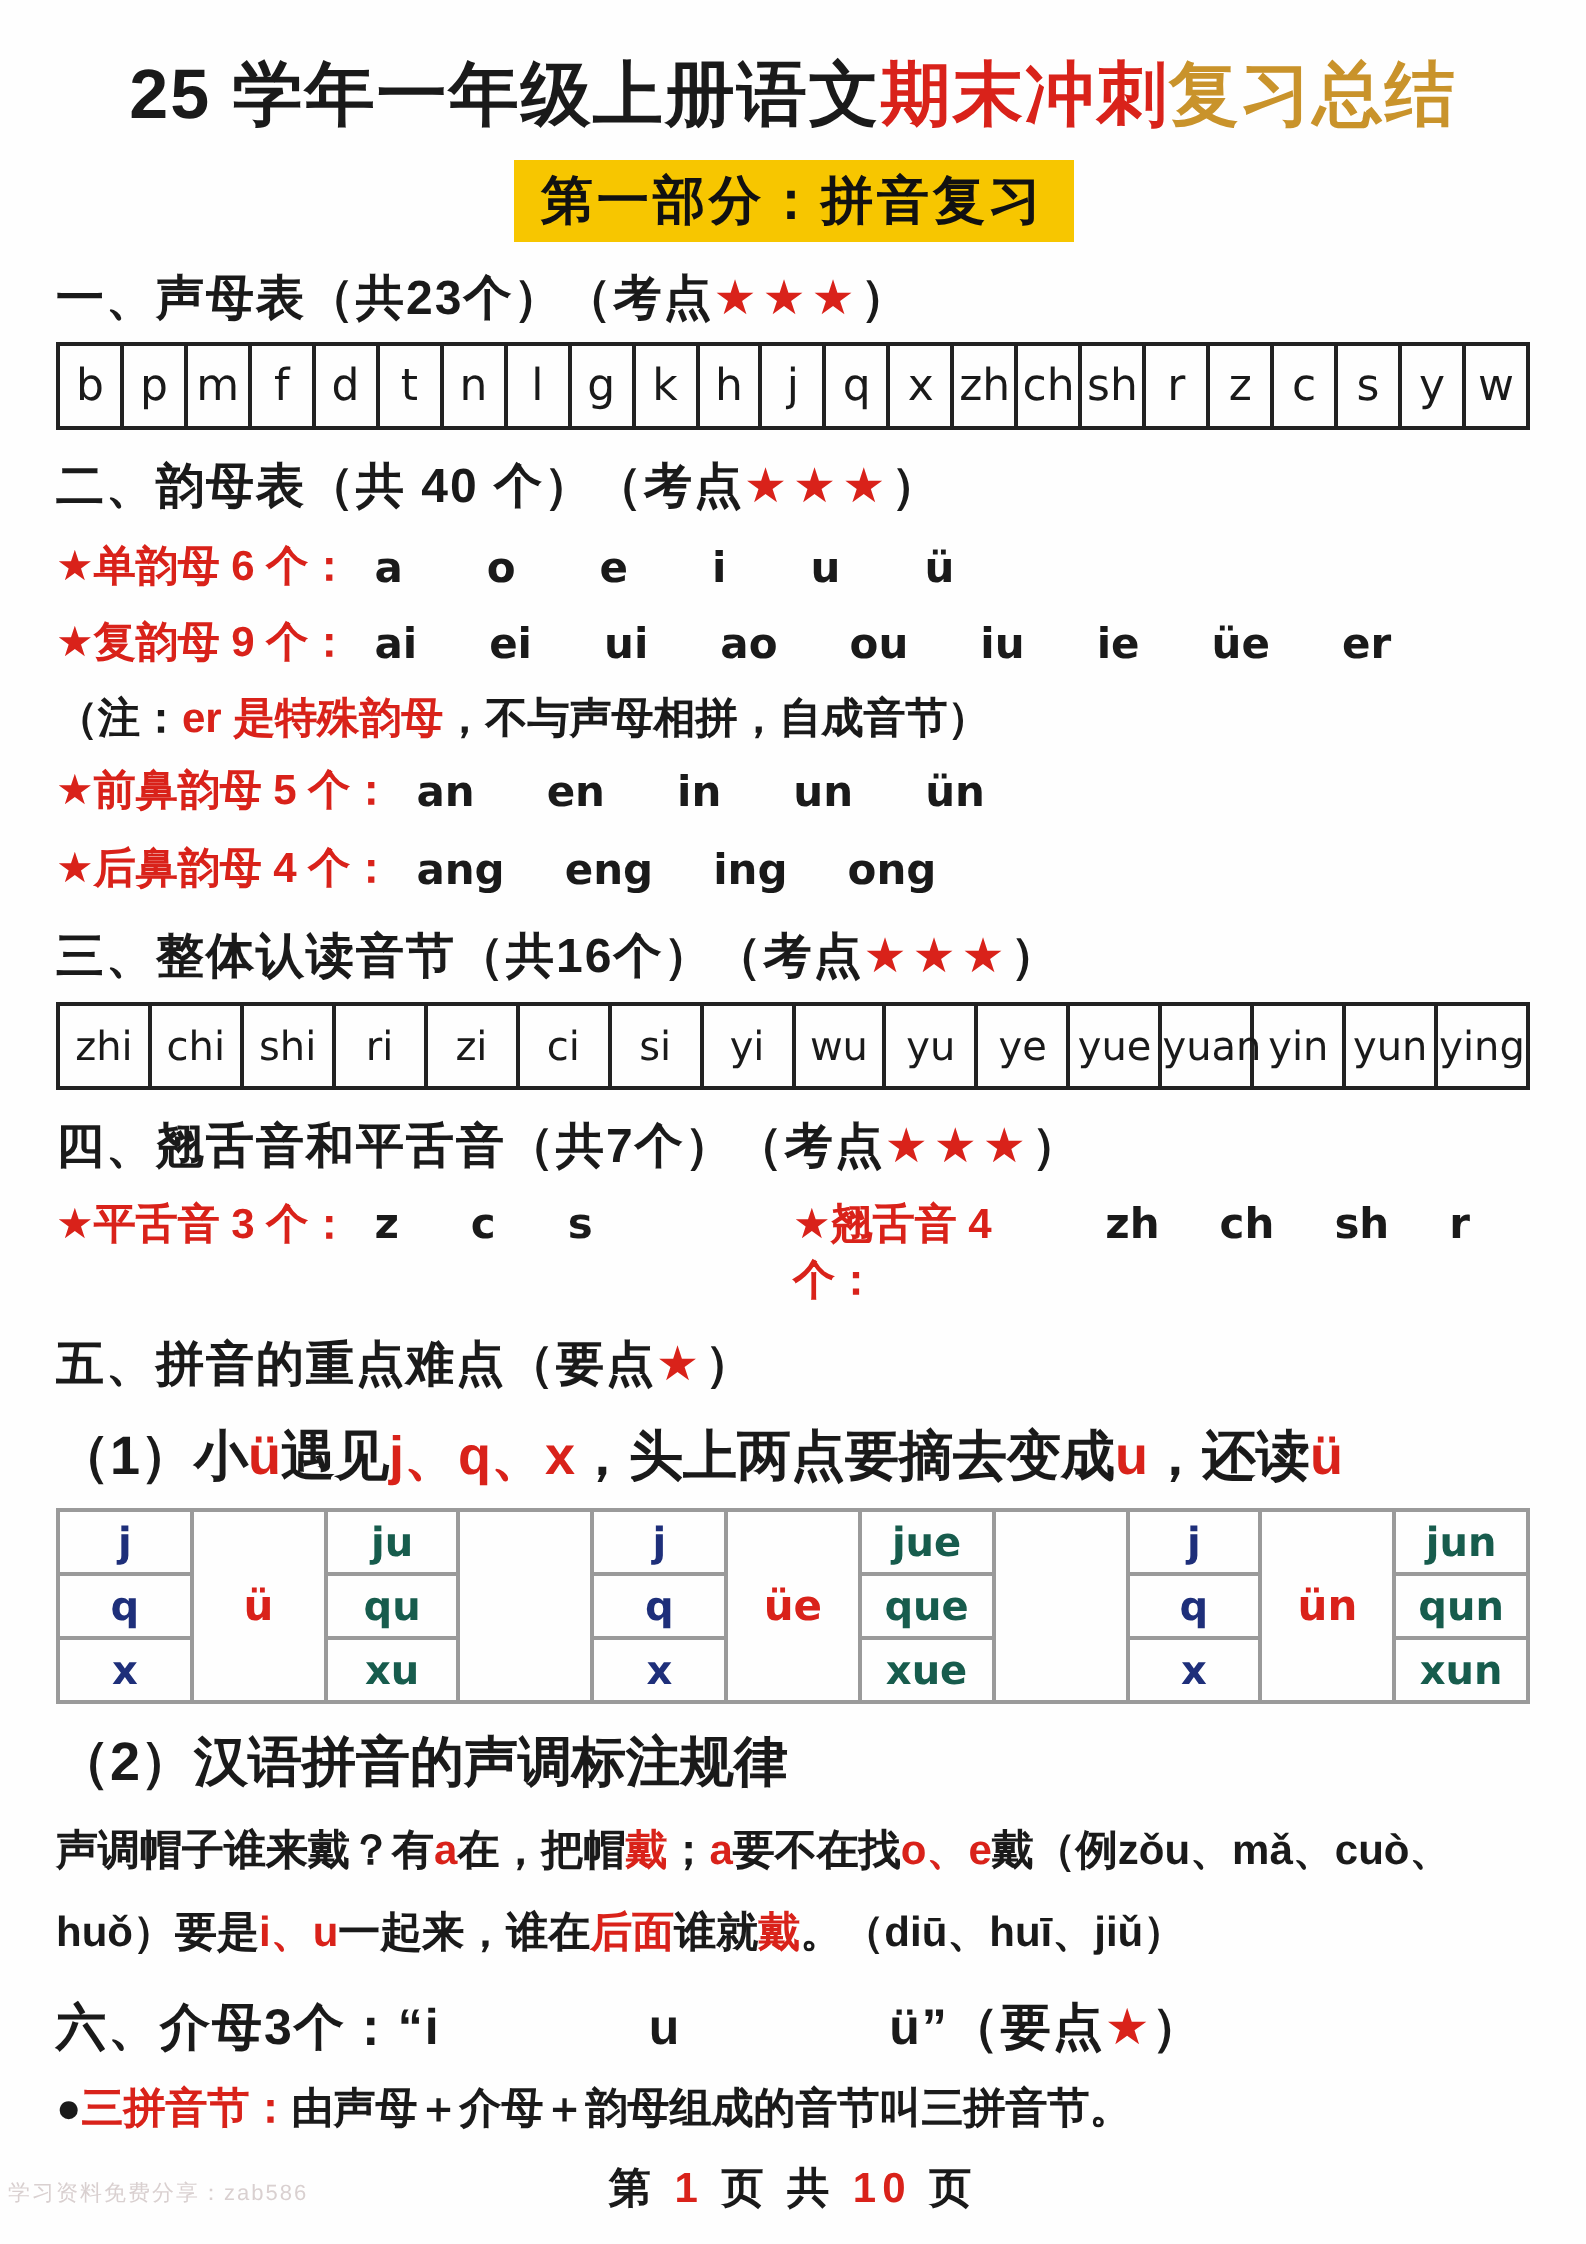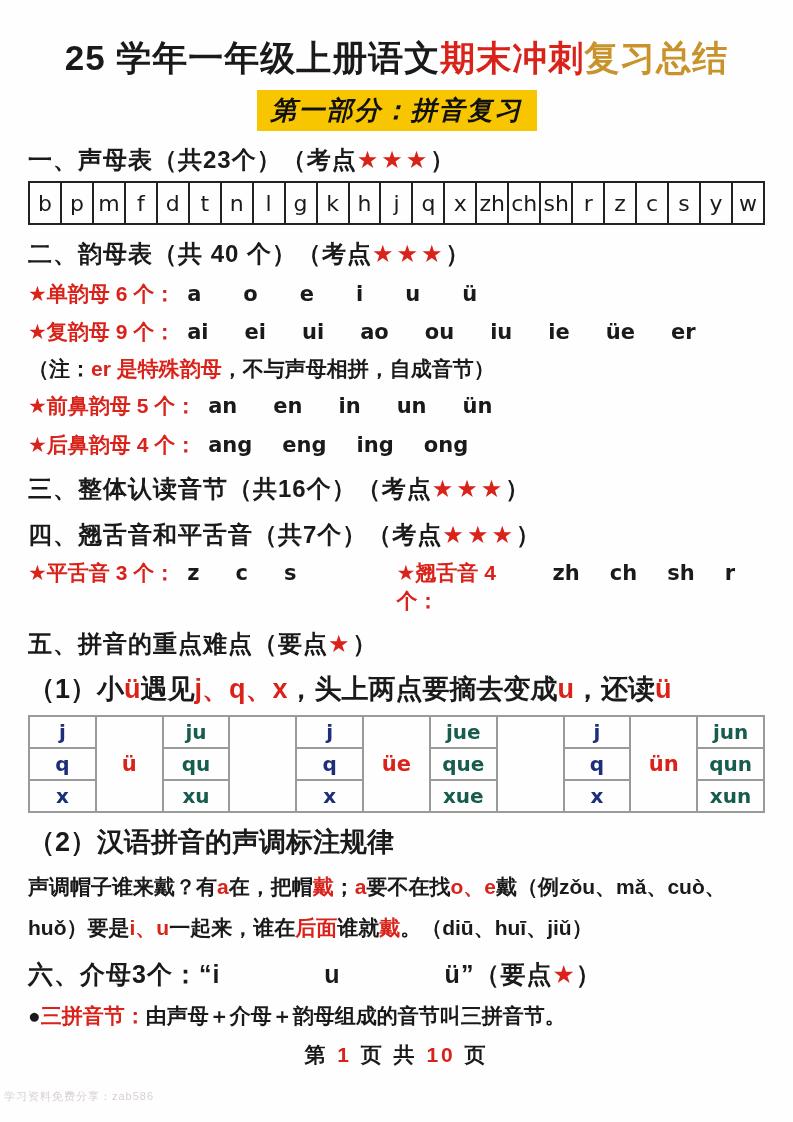--- a/index.html
+++ b/index.html
@@ -3,28 +3,28 @@
 <meta charset="utf-8">
 <style>
   :root{
     --red:#d9221a; --gold:#c9932b; --highlight:#f7c600;
     --blue:#1e2f7a; --green:#175c4d; --ink:#1a1a1a;
   }
   *{box-sizing:border-box;}
   html,body{margin:0;padding:0;}
   body{background:#ffffff;font-family:"Liberation Sans","DejaVu Sans",sans-serif;color:var(--ink);}
   .page{position:relative;width:793px;height:1122px;margin:0 auto;background:#fefefe;
-        padding:36px 28px 0 28px;overflow:hidden;}
+        padding:26px 28px 0 28px;overflow:hidden;}
   .c-red{color:var(--red);} .c-gold{color:var(--gold);}
   .c-blue{color:var(--blue);} .c-green{color:var(--green);}
 
   .doc-title{text-align:center;font-size:35px;font-weight:900;line-height:1.25;letter-spacing:1px;}
   .subtitle-wrap{text-align:center;margin-top:10px;}
   .subtitle{display:inline-block;background:var(--highlight);color:#111;
-            font-size:26px;font-weight:800;padding:3px 14px;letter-spacing:2px;font-style:italic;}
+            font-size:26px;font-weight:800;padding:3px 14px;letter-spacing:2px;}
 
   .heading{font-size:24px;font-weight:800;margin-top:13px;letter-spacing:1px;line-height:1.35;}
   .heading .c-red{letter-spacing:3px;}
 
   table{width:100%;table-layout:fixed;border-collapse:collapse;margin-top:5px;}
   .grid-table td{border:2px solid #222;height:42px;text-align:center;
                  font-size:22px;font-weight:500;padding:0;font-family:"DejaVu Sans",sans-serif;}
   .syll-table td{font-size:20px;}
 
   .line{display:flex;align-items:flex-end;margin-top:8px;font-size:21px;font-weight:700;line-height:1.45;}
@@ -134,20 +134,42 @@
     <span class="label c-red">★后鼻韵母 4 个：</span>
     <span class="letters gap-sm">
         <span>ang</span>
         <span>eng</span>
         <span>ing</span>
         <span>ong</span>
       </span>
   </div>
 
   <div class="heading"><span>三、整体认读音节（共16个）（考点</span><span class="c-red">★★★</span><span>）</span></div>
+  <table class="grid-table syll-table">
+    <tbody>
+        <tr>
+          <td>zhi</td>
+          <td>chi</td>
+          <td>shi</td>
+          <td>ri</td>
+          <td>zi</td>
+          <td>ci</td>
+          <td>si</td>
+          <td>yi</td>
+          <td>wu</td>
+          <td>yu</td>
+          <td>ye</td>
+          <td>yue</td>
+          <td>yuan</td>
+          <td>yin</td>
+          <td>yun</td>
+          <td>ying</td>
+        </tr>
+  </tbody>
+    </table>
 
   <div class="heading"><span>四、翘舌音和平舌音（共7个）（考点</span><span class="c-red">★★★</span><span>）</span></div>
 
   <div class="two-col">
     <span class="half">
       <span class="label c-red">★平舌音 3 个：</span>
       <span class="letters gap-md">
           <span>z</span>
           <span>c</span>
           <span>s</span>

